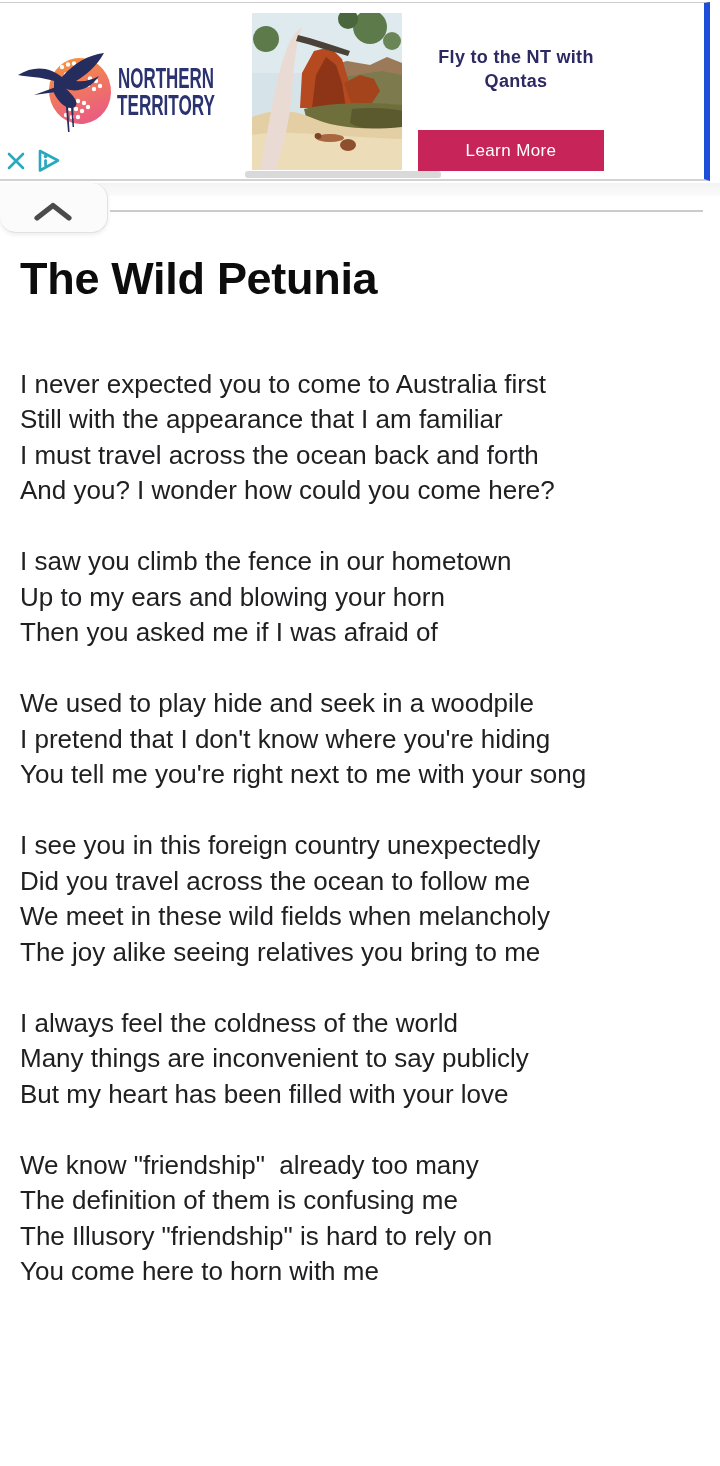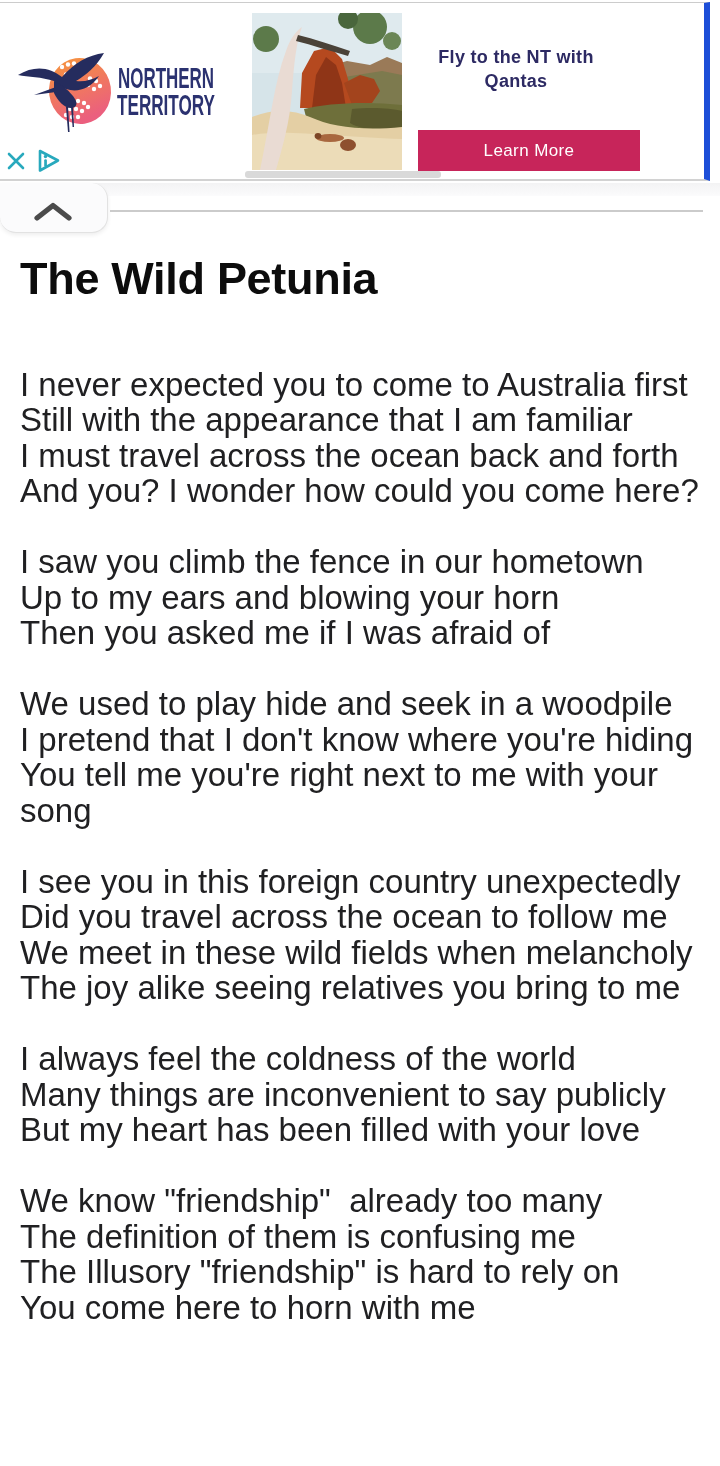--- a/index.html
+++ b/index.html
@@ -7,21 +7,21 @@
     font-family:"Liberation Sans", sans-serif; position:relative; overflow:hidden; }
 
   
   .ad-banner { position:absolute; left:0; top:2px; width:710px; height:179px;
     background:#ffffff; border-top:1px solid #cccccc; border-right:6px solid #1d4ed8;
     border-bottom:2px solid #d2d2d2; }
   .logo-svg { position:absolute; left:14px; top:48px; }
   .ad-photo { position:absolute; left:252px; top:10px; width:150px; height:157px; overflow:hidden; }
   .ad-headline { position:absolute; left:410px; top:42px; width:212px; text-align:center;
     font-size:18px; font-weight:bold; color:#2d2a63; line-height:24px; letter-spacing:0.3px; }
-  .learn-more { position:absolute; left:418px; top:127px; width:222px; height:41px;
+  .learn-more { position:absolute; left:418px; top:127px; width:186px; height:41px;
     background:#c7255a; color:#ffffff; font-size:17px; letter-spacing:0.4px;
     display:flex; align-items:center; justify-content:center; border:none; cursor:pointer; }
   .ad-scrollbar { position:absolute; left:245px; top:168px; width:196px; height:7px;
     background:#d9d9d9; border-radius:3px; }
   .ad-close { position:absolute; left:5px; top:147px; width:22px; height:22px; cursor:pointer; }
   .adchoices { position:absolute; left:33px; top:143px; width:30px; height:30px; cursor:pointer; }
 
   
   .collapse-strip { position:absolute; left:0; top:183px; width:720px; height:13px;
     background:linear-gradient(#f3f3f4,#fbfbfc); }
@@ -29,21 +29,21 @@
     background:#fbfbfc; border:1px solid #e2e2e2; border-left:none; border-top:none;
     border-radius:0 16px 16px 16px; box-shadow:0 2px 4px rgba(0,0,0,0.07); cursor:pointer; }
   .collapse-tab svg { position:absolute; left:33px; top:19px; }
   .content-divider { position:absolute; left:110px; top:210px; width:593px; height:2px;
     background:#cbcbcb; }
 
   
   .article-title { position:absolute; left:20px; top:254px; font-size:45px; font-weight:bold;
     color:#0c0c0c; line-height:50px; letter-spacing:-0.3px; }
   .poem { position:absolute; left:20px; top:331px; width:690px;
-    font-size:33px; line-height:35.5px; color:#202022; }
+    font-size:26px; line-height:35.5px; color:#202022; }
   .stanza { margin:0 0 35.5px 0; }
   .poem-line { white-space:pre-wrap; }
 </style>
 </head>
 <body>
 
 <div class="ad-banner">
 
   <svg class="logo-svg" width="212" height="92" viewBox="0 0 212 92">
     <defs>

